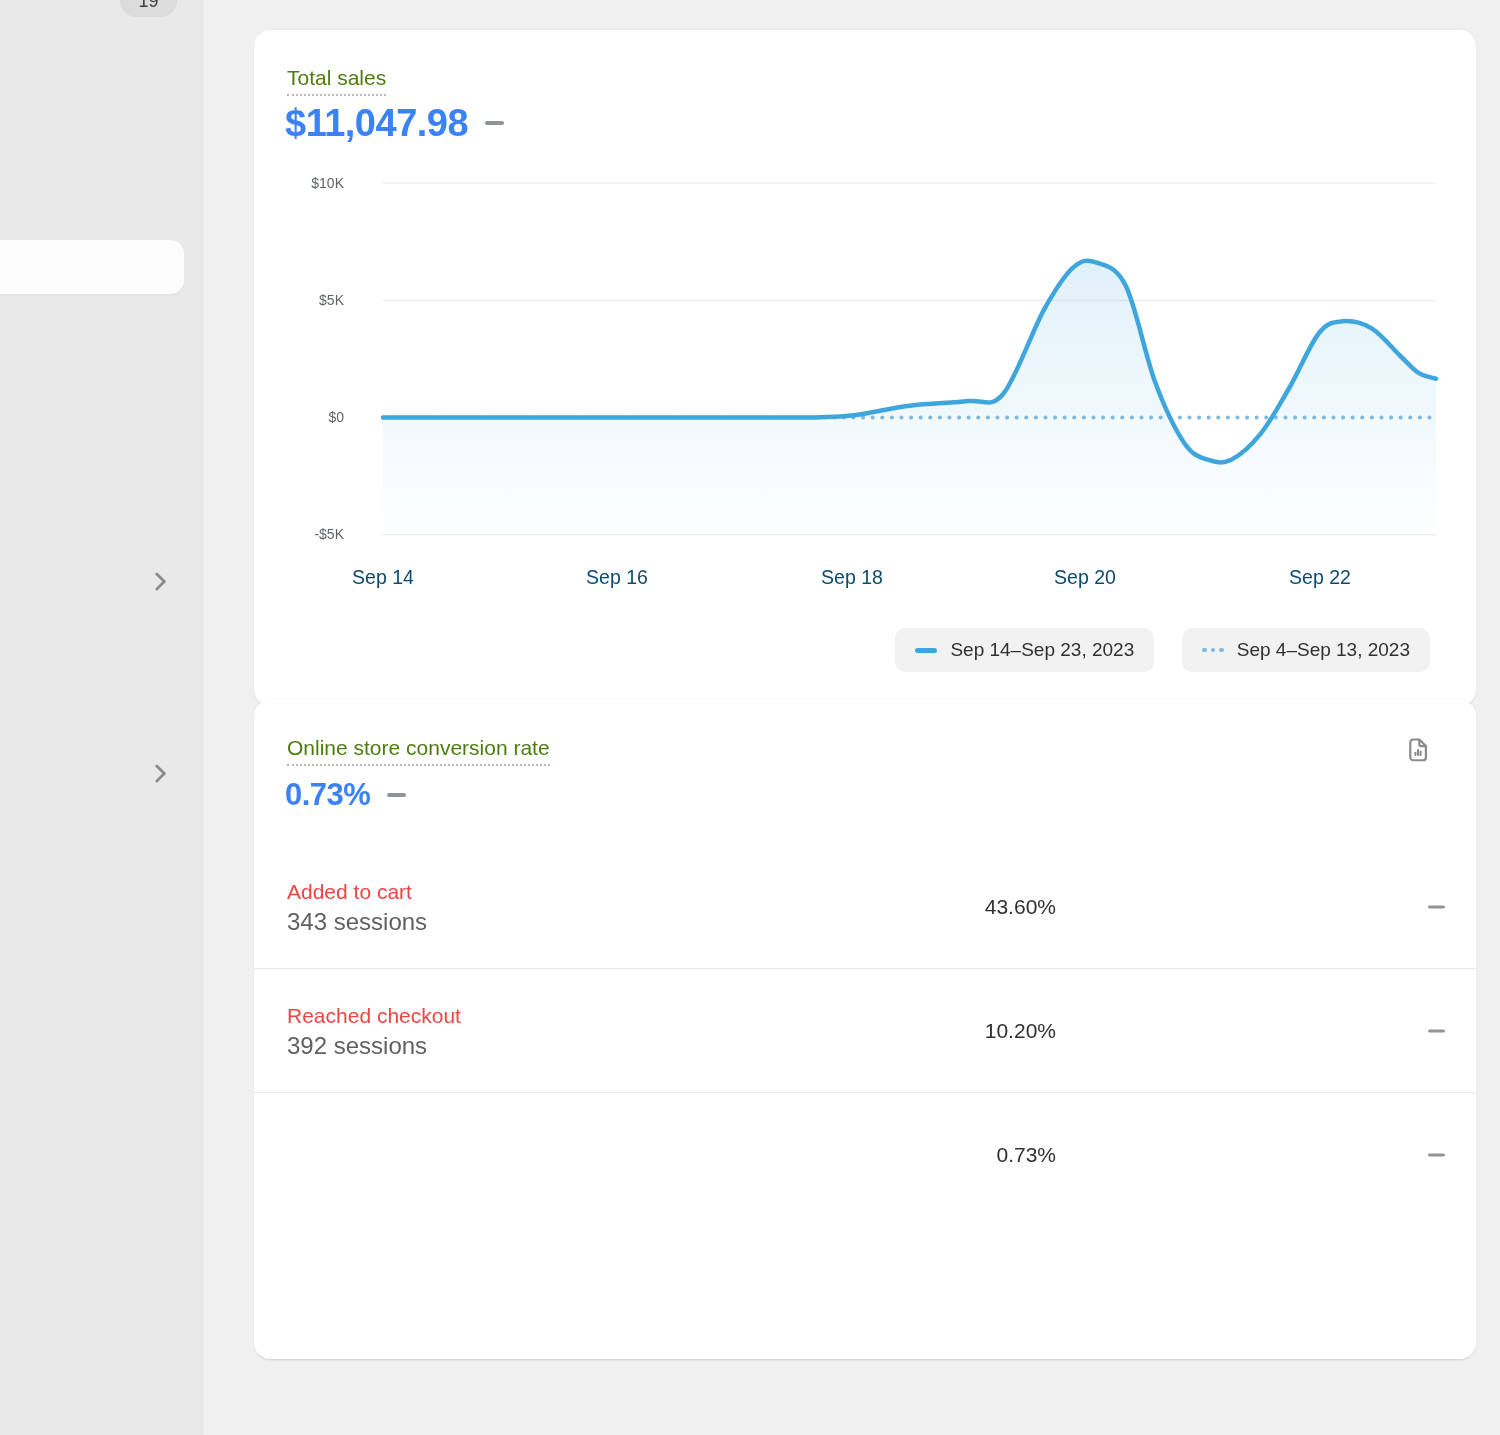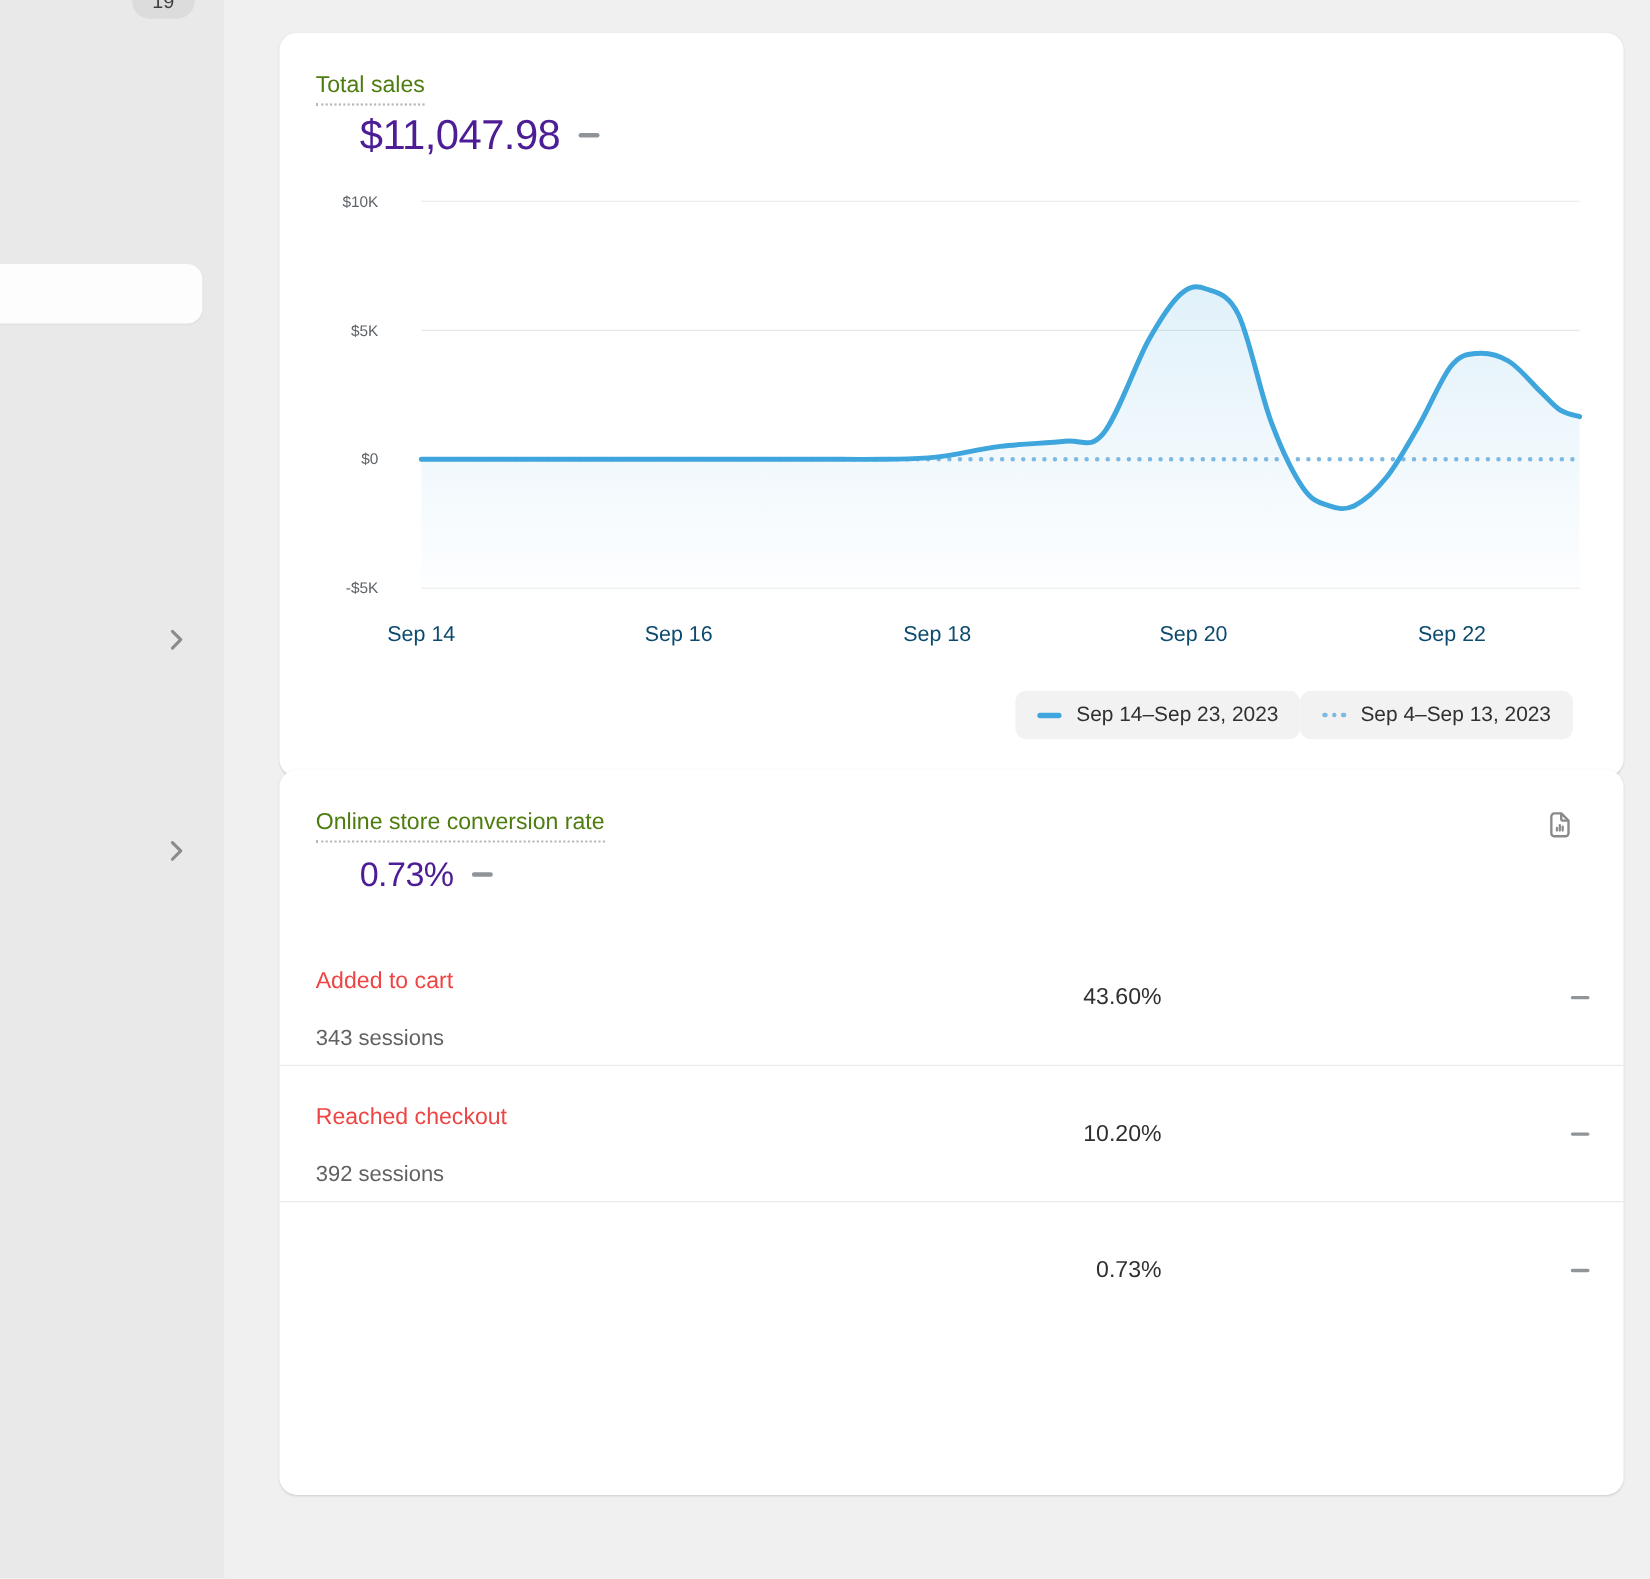--- a/index.html
+++ b/index.html
@@ -36,45 +36,45 @@
   .card-sales{top:30px;height:676px;}
   .card-conv{top:700px;height:659px;}
   .card-title{
     position:absolute;left:33px;top:36px;display:inline-block;
     font-size:21px;color:#4d7c0f;line-height:24px;
     border-bottom:2px dotted #b8b8b8;padding-bottom:4px;cursor:pointer;
   }
   .value-row{position:absolute;left:31px;display:flex;align-items:center;gap:17px;}
   .card-sales .value-row{top:70px;}
   .card-conv .value-row{top:76px;}
-  .big-value{font-size:38px;font-weight:400;color:#4c1d95;letter-spacing:-0.5px;line-height:46px;margin-left:42px;}
+  .big-value{font-size:38px;font-weight:700;color:#3b82f6;letter-spacing:-0.5px;line-height:46px;}
   .card-conv .big-value{font-size:31px;line-height:38px;}
   .nochange-dash{width:19px;height:3.5px;background:#8f9499;border-radius:2px;display:inline-block;}
   
   .chart-svg{position:absolute;left:0;top:0;width:1222px;height:560px;}
   .ylab{position:absolute;width:70px;left:20px;text-align:right;font-size:14px;color:#5f6469;line-height:22px;}
   .ylab.y1{top:142px;} .ylab.y2{top:259px;} .ylab.y3{top:376px;} .ylab.y4{top:493px;}
   .xlab{position:absolute;top:536px;width:110px;margin-left:-55px;text-align:center;font-size:19.5px;color:#0c4a6e;}
   .xlab.x1{left:129px;} .xlab.x2{left:363px;} .xlab.x3{left:598px;} .xlab.x4{left:831px;} .xlab.x5{left:1066px;}
-  .legend{position:absolute;right:46px;top:598px;display:flex;}
+  .legend{position:absolute;right:46px;top:598px;display:flex;gap:28px;}
   .legend-pill{
     display:flex;align-items:center;gap:13px;background:#f2f2f2;
     border-radius:10px;padding:0 20px;height:44px;font-size:19px;color:#303030;
   }
   .lg-solid{width:22px;height:5px;border-radius:2.5px;background:#3ea6dd;}
   .lg-dots{display:flex;gap:4px;}
   .lg-dots i{width:4.5px;height:4.5px;border-radius:50%;background:#7db9e2;display:block;}
   
   .report-icon{position:absolute;right:45px;top:36px;width:26px;height:26px;cursor:pointer;}
   .conv-rows{position:absolute;left:0;right:0;top:145px;}
   .conv-row{position:relative;height:124px;box-sizing:border-box;}
   .conv-row.bordered{border-bottom:1px solid #e8e8e8;}
   .conv-label-wrap{position:absolute;left:33px;top:34px;}
   .conv-label{font-size:21px;color:#ef4444;line-height:25px;}
-  .conv-sessions{font-size:20px;color:#616161;line-height:24px;margin-top:28px;}
+  .conv-sessions{font-size:24px;color:#616161;line-height:24px;margin-top:6px;}
   .conv-rate{
     position:absolute;left:642px;width:160px;top:50%;transform:translateY(-50%);
     text-align:right;font-size:21px;color:#303030;
   }
   .row-dash{
     position:absolute;right:31px;top:50%;transform:translateY(-50%);
     width:17px;height:3px;background:#909599;border-radius:1.5px;
   }
 </style>
 </head>

